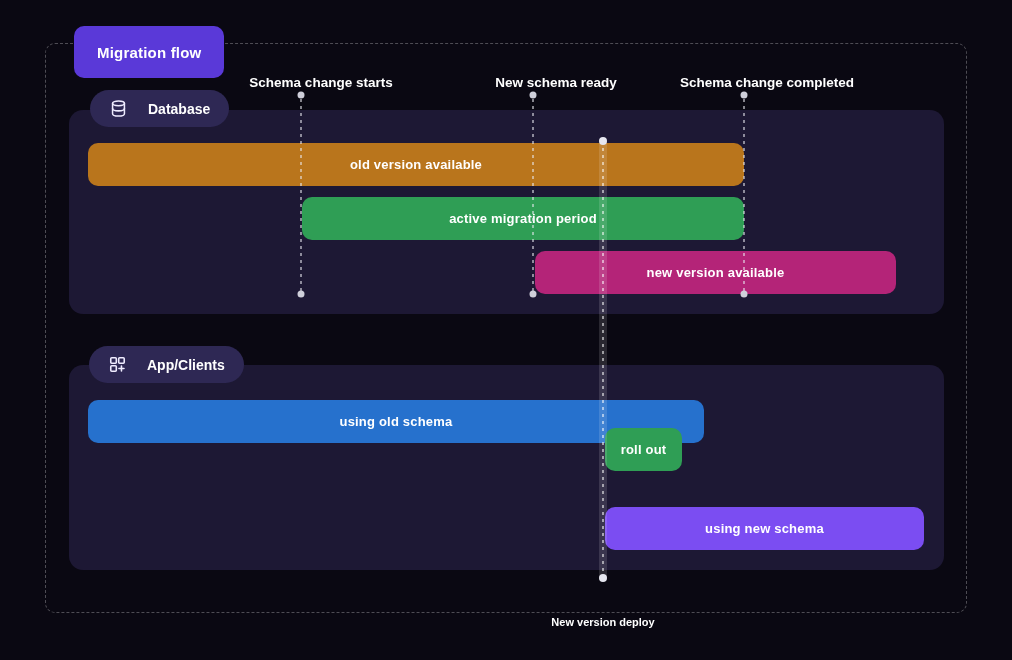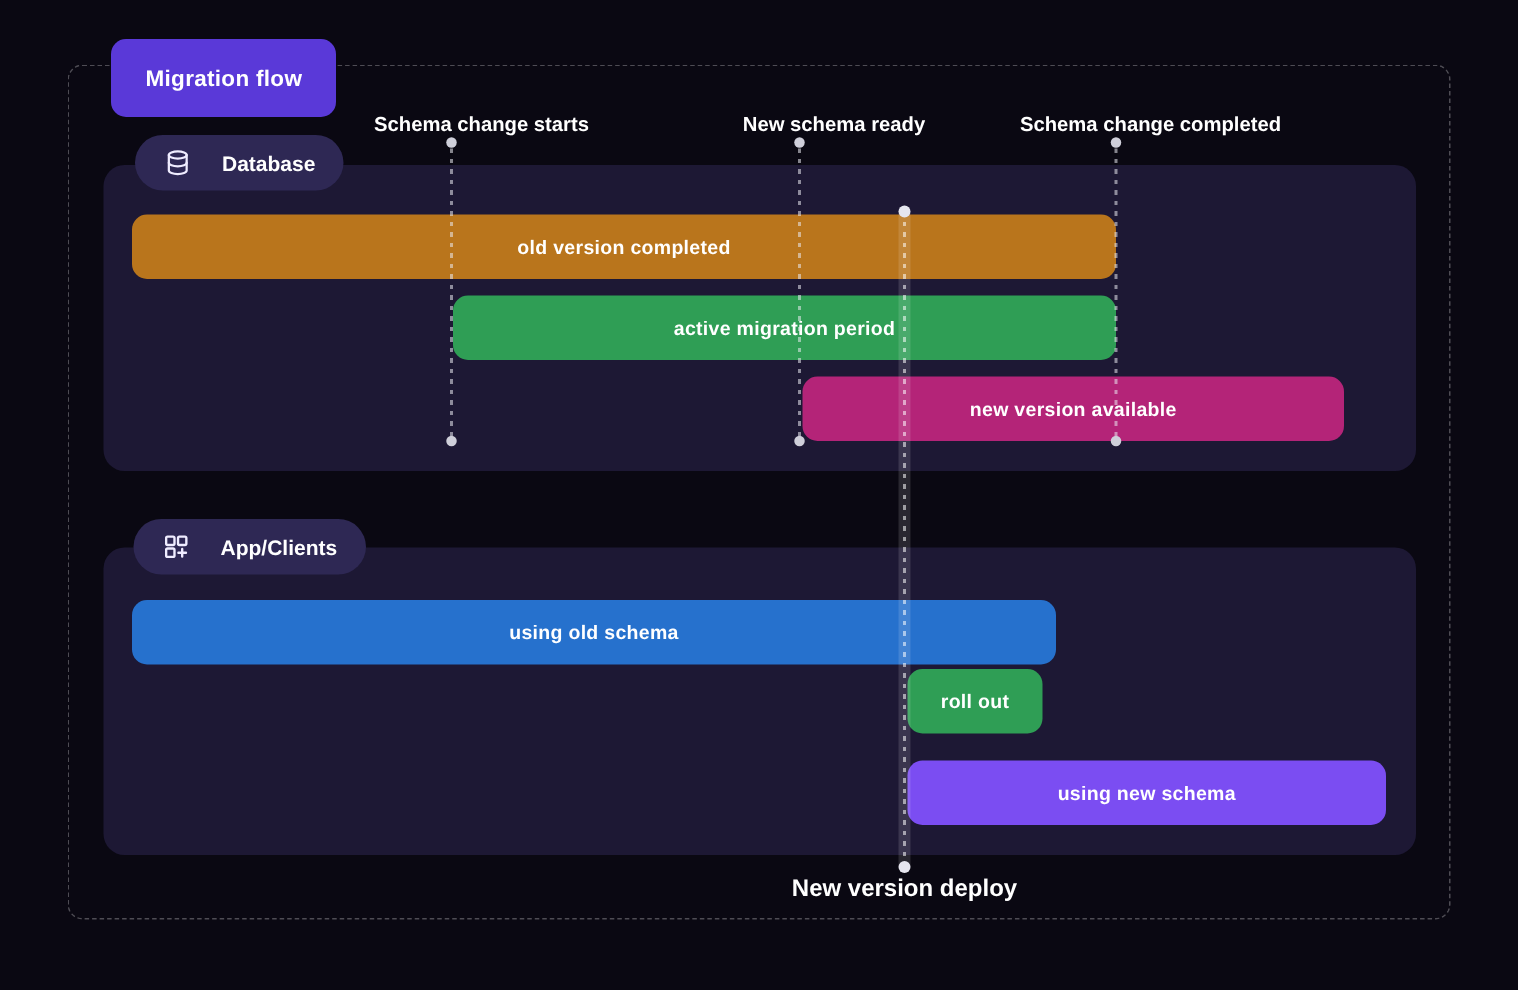--- a/index.html
+++ b/index.html
@@ -50,22 +50,22 @@
               rgba(235,235,242,.55) 0 3px, rgba(235,235,242,0) 3px 7px); }
 
   
   .deploy-band { position:absolute; left:599px; top:141px; width:8px; height:437px;
                  background:rgba(255,255,255,.13); z-index:4; }
   .deploy-band .inner { position:absolute; left:3px; top:0; width:2px; height:100%;
                  background:repeating-linear-gradient(to bottom,
                    rgba(255,255,255,.55) 0 3px, rgba(255,255,255,0) 3px 7px); }
   .deploy-dot { position:absolute; left:603px; width:8px; height:8px; border-radius:50%;
                 background:#e6e6ef; transform:translate(-50%,-50%); z-index:5; }
-  .deploy-label { position:absolute; left:603px; top:584px; transform:translateX(-50%);
-                  font-size:16px; font-weight:700; white-space:nowrap; z-index:5; }
+  .deploy-label { position:absolute; left:603px; top:616px; transform:translateX(-50%);
+                  font-size:11px; font-weight:700; white-space:nowrap; z-index:5; }
 </style>
 </head>
 <body>
 
 <div class="stage">
 
   <div class="frame"></div>
 
   <div class="title-badge">
     <span>Migration flow</span>
@@ -94,21 +94,21 @@
       <svg width="19" height="19" viewBox="0 0 24 24" fill="none" stroke="#efecff" stroke-width="1.9" stroke-linecap="round">
         <ellipse cx="12" cy="5.5" rx="7.5" ry="3"></ellipse>
         <path d="M4.5 5.5v6.5c0 1.66 3.36 3 7.5 3s7.5-1.34 7.5-3V5.5"></path>
         <path d="M4.5 12v6.5c0 1.66 3.36 3 7.5 3s7.5-1.34 7.5-3V12"></path>
       </svg>
     </span>
     <span>Database</span>
   </div>
 
   <div class="bar bar-orange" style="left:88px;  top:143px; width:656px">
-    <span>old version completed</span>
+    <span>old version available</span>
   </div>
   <div class="bar bar-green" style="left:302px; top:197px; width:442px">
     <span>active migration period</span>
   </div>
   <div class="bar bar-magenta" style="left:535px; top:251px; width:361px">
     <span>new version available</span>
   </div>
 
   <div class="panel app"></div>
 
@@ -120,21 +120,21 @@
         <rect x="3.5" y="13.5" width="7" height="7" rx="1.2"></rect>
         <path d="M17 13.8v6.4M13.8 17h6.4"></path>
       </svg>
     </span>
     <span>App/Clients</span>
   </div>
 
   <div class="bar bar-blue" style="left:88px;  top:400px; width:616px">
     <span>using old schema</span>
   </div>
-  <div class="bar bar-green" style="left:605px; top:446px; width:90px">
+  <div class="bar bar-green" style="left:605px; top:428px; width:77px">
     <span>roll out</span>
   </div>
   <div class="bar bar-purple" style="left:605px; top:507px; width:319px">
     <span>using new schema</span>
   </div>
 
   <div class="deploy-band">
     <div class="inner"></div>
   </div>
   <div class="deploy-dot" style="top:141px"></div>

